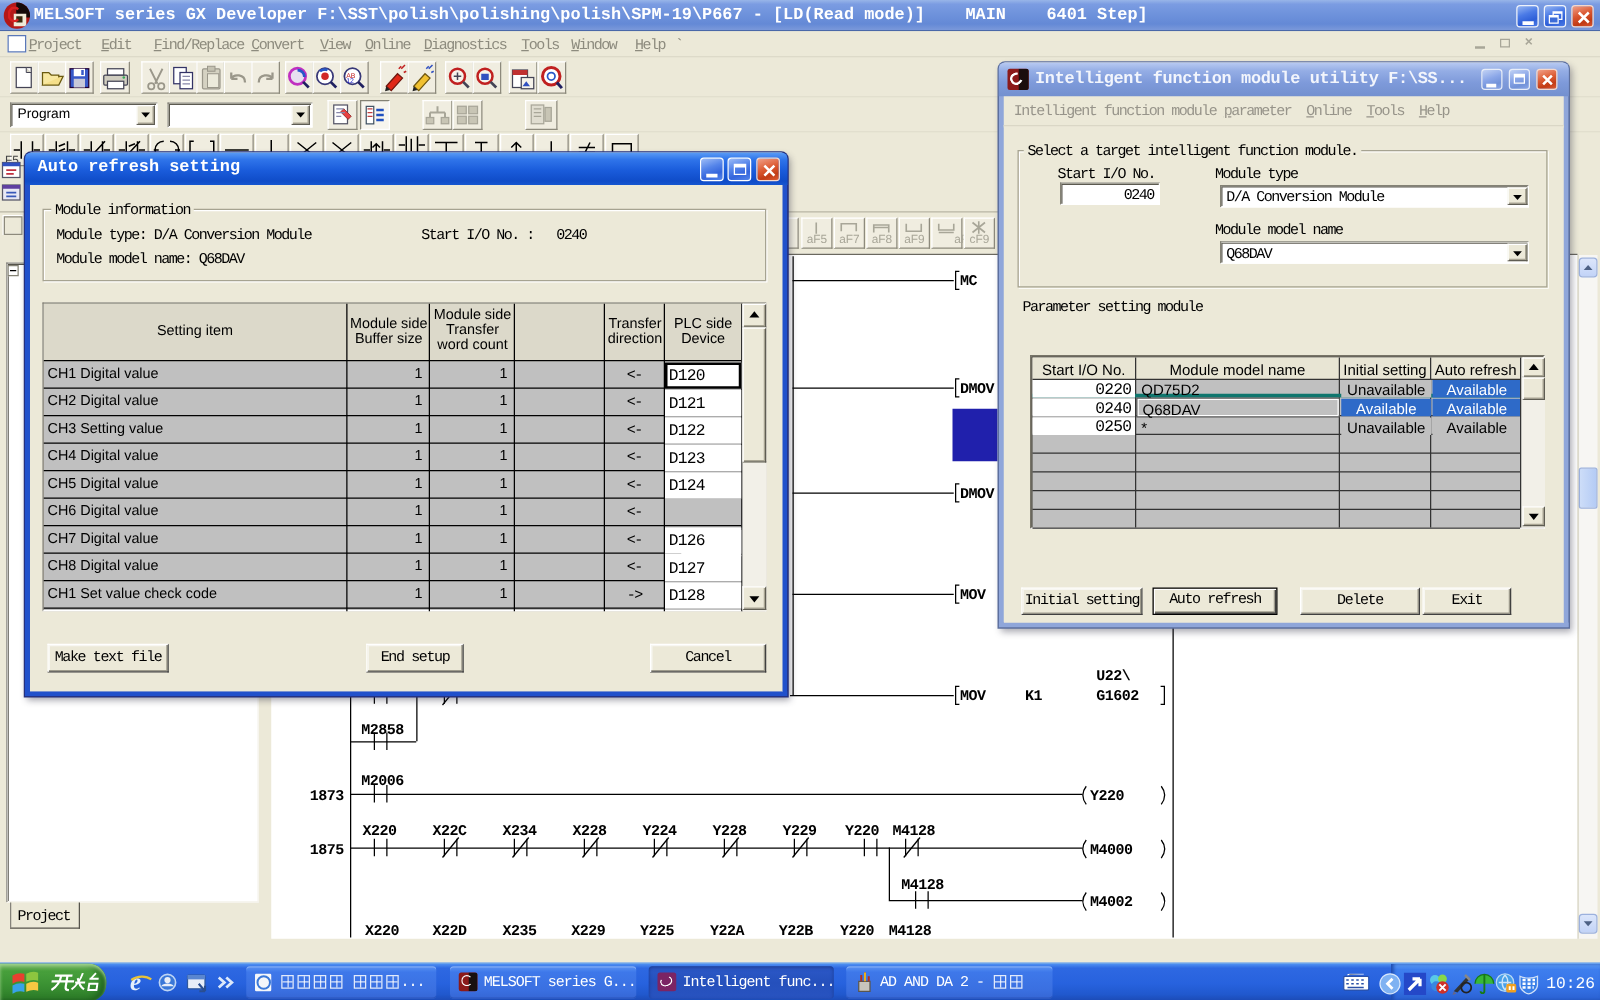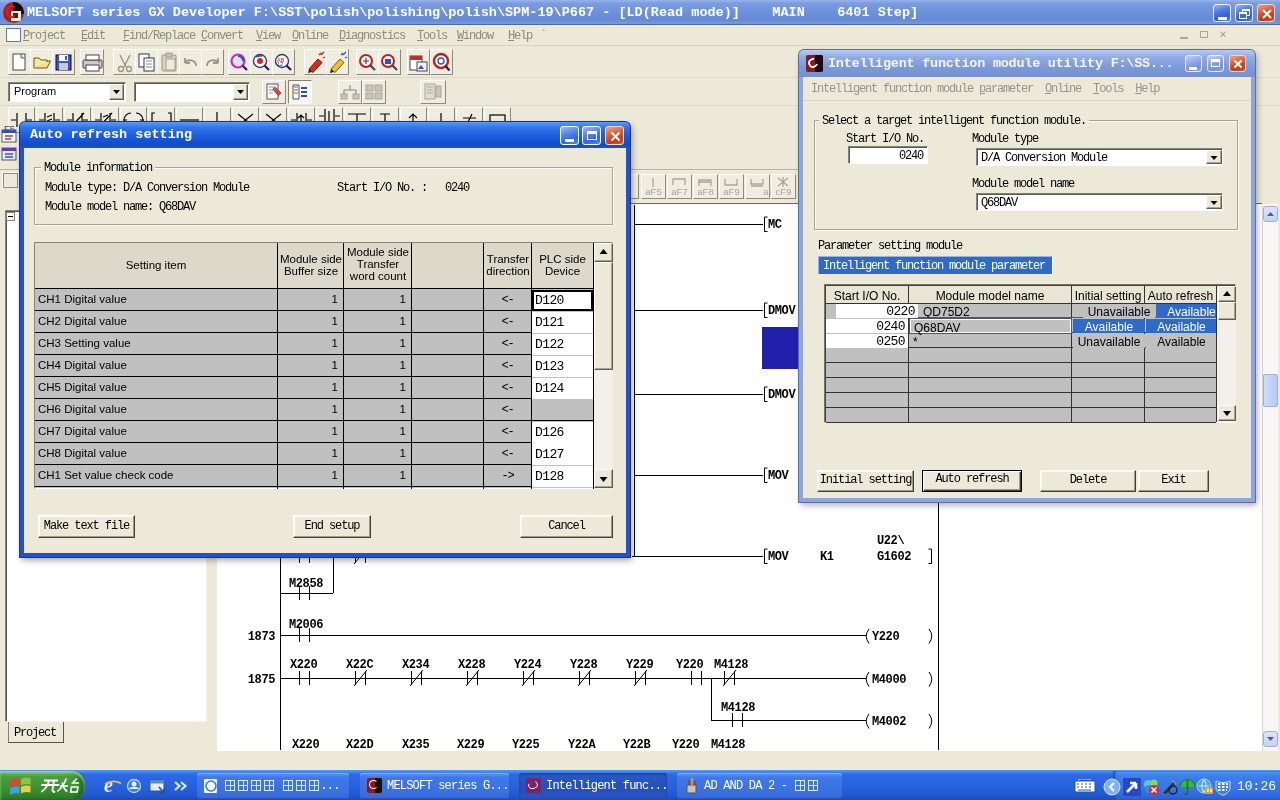--- a/index.html
+++ b/index.html
@@ -551,34 +551,31 @@
     </div>
   <div class="abs m12" style="left:169px;top:127px;">Module model name</div>
   <div class="abs sunk" style="left:173px;top:143px;width:247px;height:18px;">
       <span class="m12 abs" style="left:4px;top:2px;">Q68DAV</span>
     <div class="bev abs" style="left:229px;top:1px;width:16px;height:14px;"><svg width="14" height="12">
           <path d="M3.5 4l3.5 4 3.5-4z" fill="#000"></path>
         </svg></div>
     </div>
   <div class="abs m12" style="left:15px;top:189px;">Parameter setting module</div>
 
-  <div class="abs" style="left:15px;top:206px;width:235px;height:18px;background:#2e6ac8;border:1px solid #98b4e0;border-right-color:#fff;border-bottom:none;">
-      <span class="m12 abs" style="left:4px;top:2px;color:#fff;">Intelligent function module parameter</span>
-    </div>
 
   <div class="abs" style="left:21px;top:234px;width:412px;height:139px;background:#C0C0C0;border:1px solid #777467;border-right-color:#fbfaf6;border-bottom-color:#fbfaf6;box-shadow:inset 1px 1px 0 #454337;">
     <div class="abs" style="left:1px;top:1px;width:390px;height:18px;background:#E8E5D4;border-bottom:1px solid #333;"></div>
     <div class="abs s11" style="left:1px;top:4px;width:82px;text-align:center;font-size:12px;">Start I/O No.</div>
     <div class="abs s11" style="left:84px;top:4px;width:162px;text-align:center;font-size:12px;">Module model name</div>
     <div class="abs s11" style="left:247px;top:4px;width:72px;text-align:center;font-size:12px;">Initial setting</div>
     <div class="abs s11" style="left:320px;top:4px;width:71px;text-align:center;font-size:12px;">Auto refresh</div>
     <div class="abs" style="left:83px;top:1px;width:1px;height:136px;background:#333;"></div>
     <div class="abs" style="left:246px;top:1px;width:1px;height:136px;background:#333;"></div>
     <div class="abs" style="left:319px;top:1px;width:1px;height:136px;background:#333;"></div>
-    <div class="abs" style="left:11px;top:19px;width:390px;height:14px;border-bottom:1px solid #0f766e;">
+    <div class="abs" style="left:1px;top:19px;width:390px;height:14px;border-bottom:3px solid #0f766e;">
       <div class="abs" style="left:0;top:0;width:82px;height:14px;background:#fff;">
           <span class="m13 abs" style="right:3px;top:0px;">0220</span>
         </div>
       <div class="abs" style="left:84px;top:0;width:161px;height:14px;">
           <span class="s11 abs" style="left:3px;top:1px;font-size:12px;">QD75D2</span>
         </div>
       <div class="abs" style="left:247px;top:0;width:72px;height:14px;background:#C0C0C0;">
           <span class="s11 abs" style="left:0;top:1px;width:72px;text-align:center;font-size:12px;color:#000;">Unavailable</span>
         </div>
       <div class="abs" style="left:320px;top:0;width:71px;height:14px;background:#2e6ac8;">

